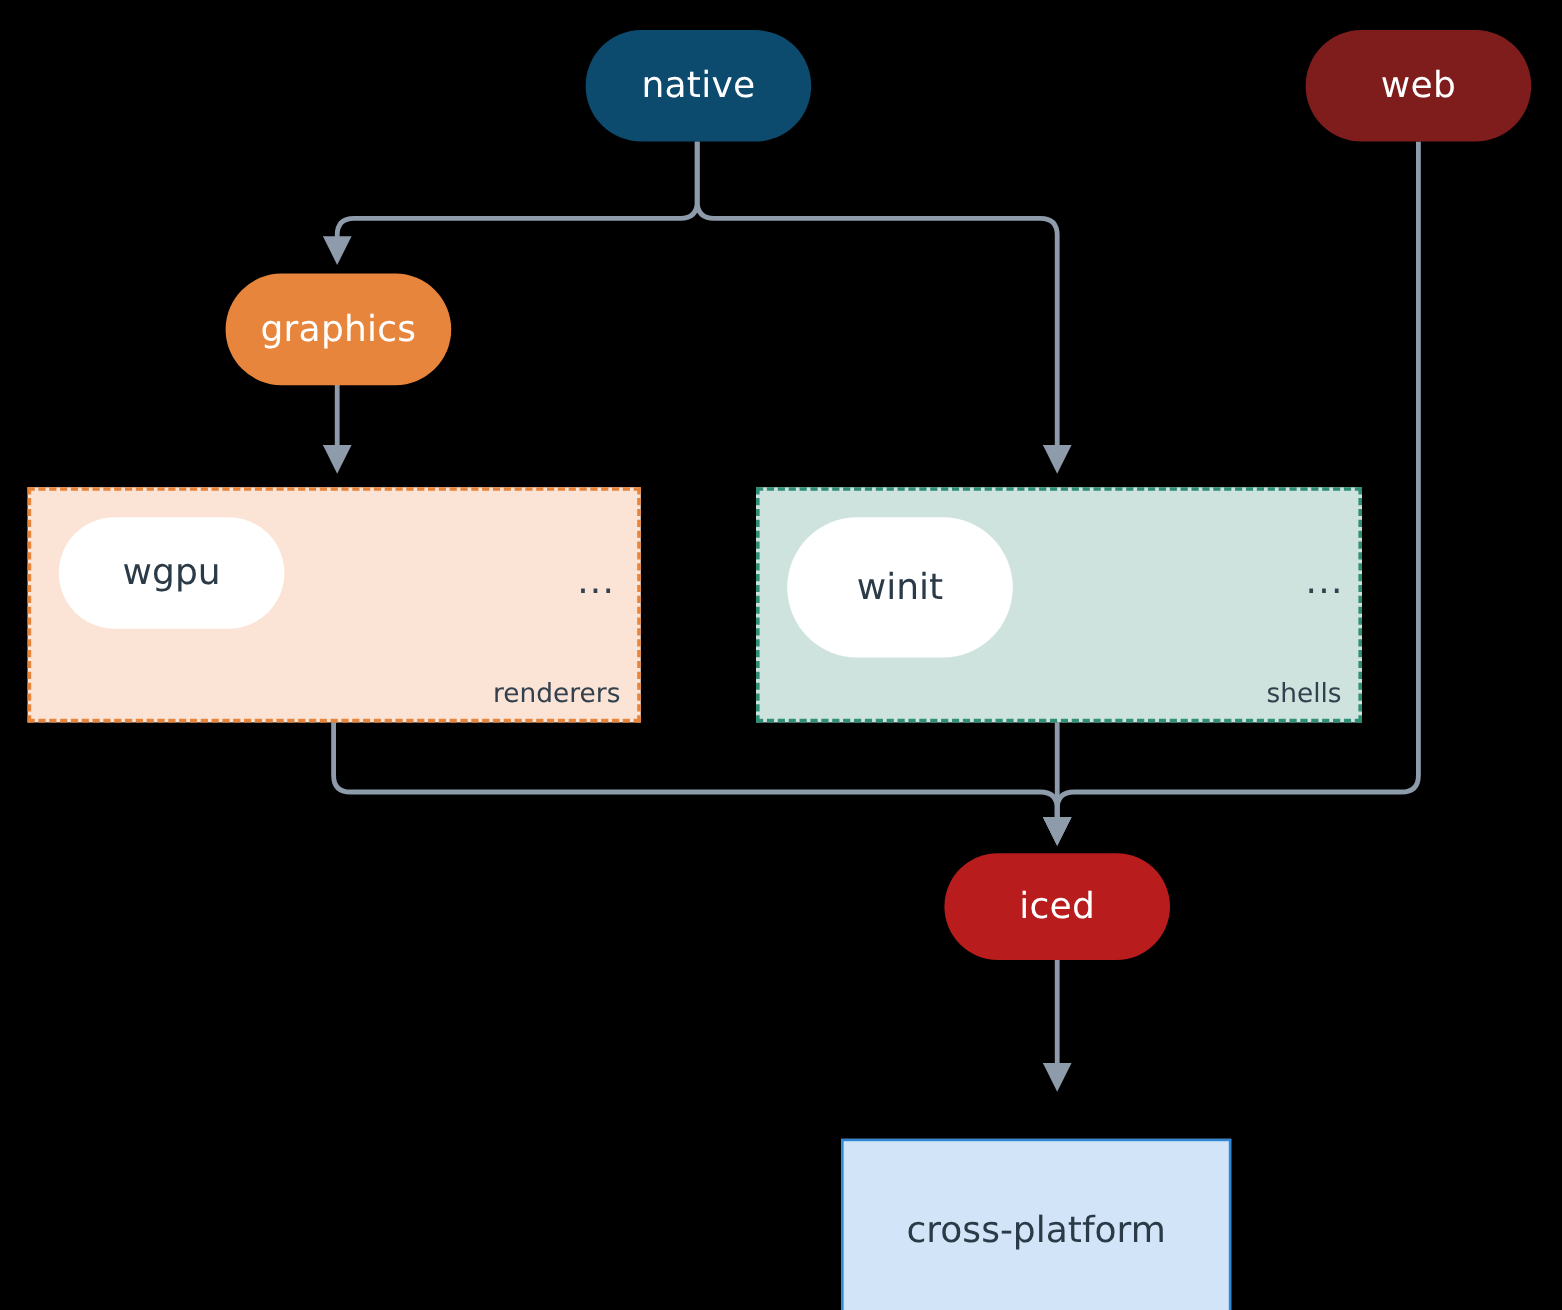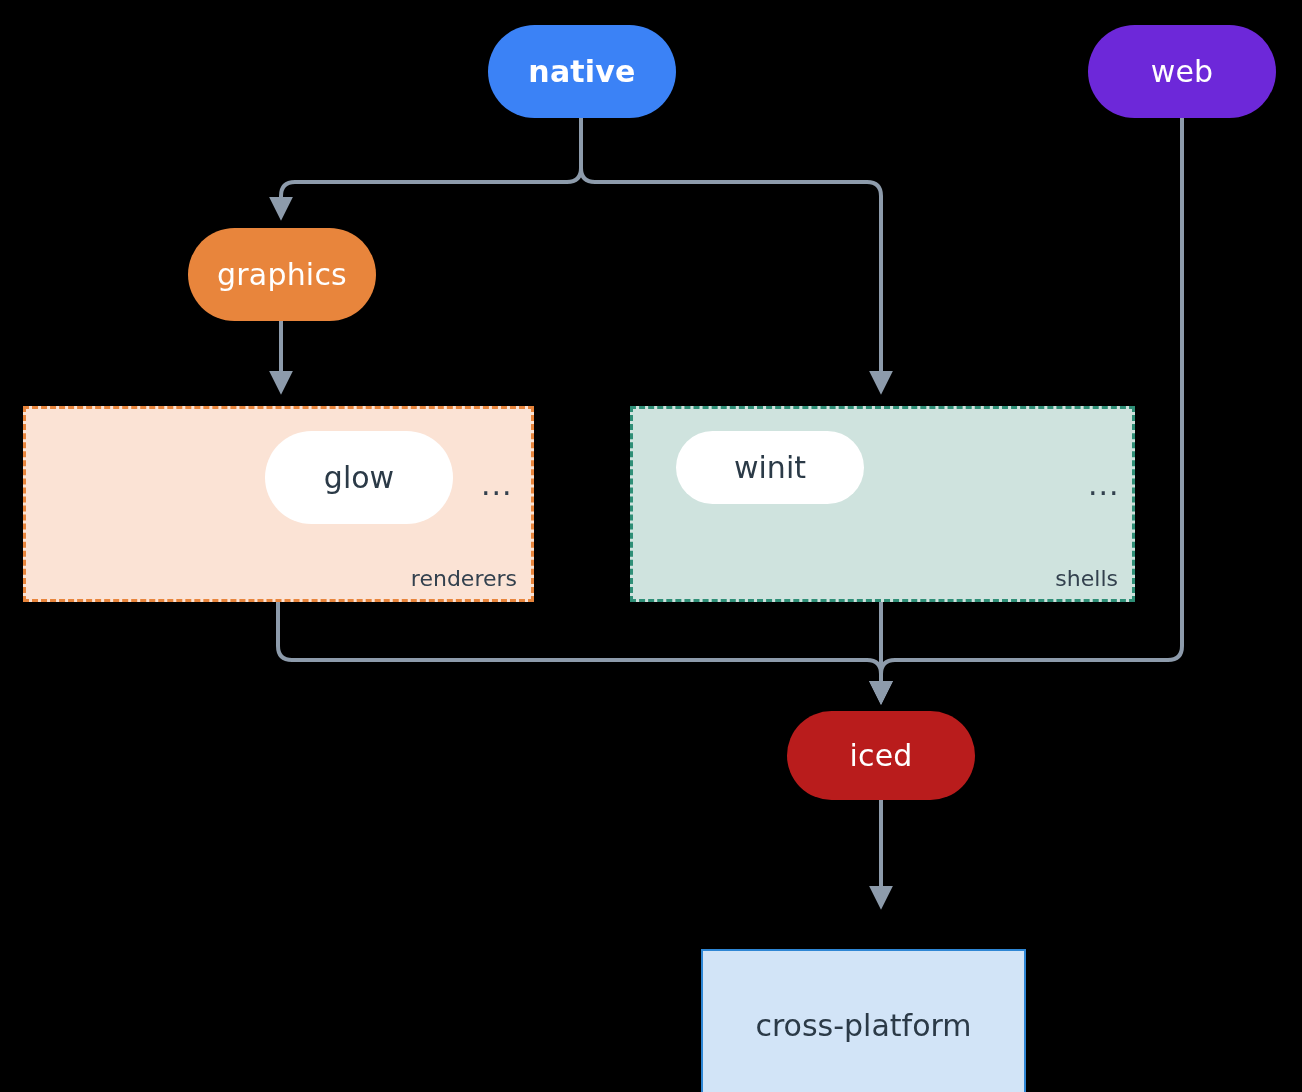--- a/index.html
+++ b/index.html
@@ -33,22 +33,22 @@
     justify-content: center;
     text-align: center;
     z-index: 3;
   }
   .pill {
     border-radius: 999px;
     color: #ffffff;
     font-size: 30px;
     letter-spacing: 0.2px;
   }
-  .pill-native  { background: #3b82f6; font-weight: bold; }
-  .pill-web     { background: #6d28d9; }
+  .pill-native  { background: #0c4a6e; }
+  .pill-web     { background: #7f1d1d; }
   .pill-graphics{ background: #E8853C; }
   .pill-iced    { background: #b91c1c; }
 
   .group {
     position: absolute;
     box-sizing: border-box;
     z-index: 2;
   }
   .group-renderers {
     background: #FBE3D5;
@@ -135,29 +135,29 @@
     <span>web</span>
   </div>
 
   <div class="node pill pill-graphics" style="left:188px; top:217px; width:188px; height:93px;margin-top:11px;">
     <span>graphics</span>
   </div>
 
   <div class="group group-renderers" style="left:23px; top:406px; width:511px; height:196px;">
     <span class="group-label">renderers</span>
   </div>
-  <div class="leaf" style="left:265px; top:431px; width:188px; height:93px;">
-    <span>glow</span>
+  <div class="leaf" style="left:49px; top:431px; width:188px; height:93px;">
+    <span>wgpu</span>
   </div>
   <span class="ellipsis" style="left:481px; top:470px;">...</span>
 
   <div class="group group-shells" style="left:630px; top:406px; width:505px; height:196px;">
     <span class="group-label">shells</span>
   </div>
-  <div class="leaf" style="left:676px; top:431px; width:188px; height:73px;">
+  <div class="leaf" style="left:656px; top:431px; width:188px; height:117px;">
     <span>winit</span>
   </div>
   <span class="ellipsis" style="left:1088px; top:470px;">...</span>
 
   <div class="node pill pill-iced" style="left:787px; top:711px; width:188px; height:89px;">
     <span>iced</span>
   </div>
 
   <div class="appbox" style="left:701px; top:913px; width:325px; height:155px;margin-top:36px;">
     <div>

